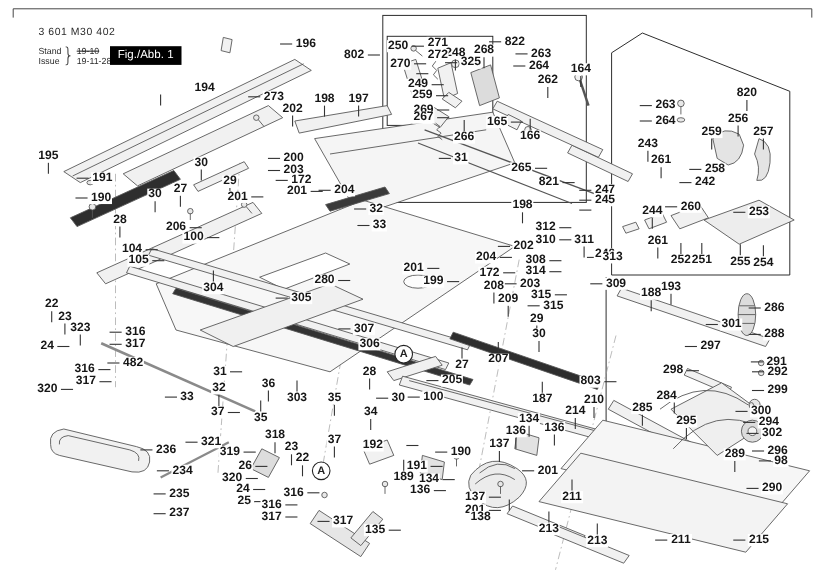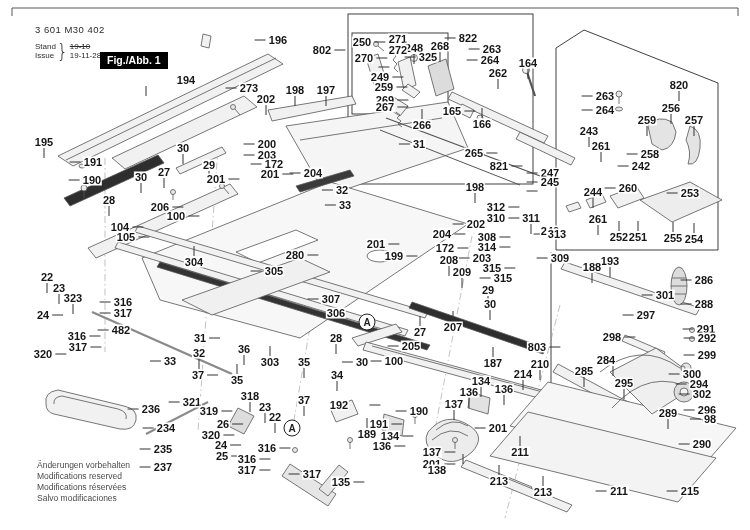--- a/index.html
+++ b/index.html
@@ -16,22 +16,22 @@
        border:1.4px solid #222;border-radius:50%;color:#222;background:#fff;
        font:bold 10px/15px "Liberation Sans",sans-serif;text-align:center;}
   #titleblock{position:absolute;left:35px;top:24px;z-index:4;color:#2b2b2b;}
   #partno{font-size:9.5px;letter-spacing:.5px;}
   #stamp{display:flex;align-items:center;margin-top:6px;}
   #stamp .names{font-size:8px;line-height:9px;}
   #stamp .brace{font-family:"DejaVu Sans",sans-serif;font-size:17px;font-weight:200;
                 margin:0 2px 0 1px;transform:scaleY(1.1);}
   #stamp .vals{font-size:8px;line-height:9px;}
   .struck{text-decoration:line-through;}
-  #figbox{position:absolute;left:100px;top:52px;z-index:4;background:#000;color:#fff;
-          font-weight:bold;font-size:10.5px;padding:2px 7px 3px 7px;}
+  #figbox{position:absolute;left:100px;top:42px;z-index:4;background:#000;color:#fff;
+          font-weight:normal;font-size:10.5px;padding:2px 7px 3px 7px;}
   #footer{position:absolute;left:37px;top:460px;z-index:4;color:#4a4a4a;
           font-size:8.5px;line-height:11px;}
 </style>
 </head>
 <body>
 
 <div id="page">
 
   <svg id="art" width="750" height="530" viewBox="0 0 750 530">
     <g fill="none" stroke="#444" stroke-width="0.9">
@@ -552,19 +552,13 @@
       </div>
       <div class="brace">}</div>
       <div class="vals">
         <div class="struck">19-10</div>
         <div>19-11-28</div>
       </div>
     </div>
   </div>
   <div id="figbox">Fig./Abb. 1</div>
 
-  <div id="footer">
-      <div>Änderungen vorbehalten</div>
-      <div>Modifications reserved</div>
-      <div>Modifications réservées</div>
-      <div>Salvo modificaciones</div>
-    </div>
 </div>
 
 </body></html>

